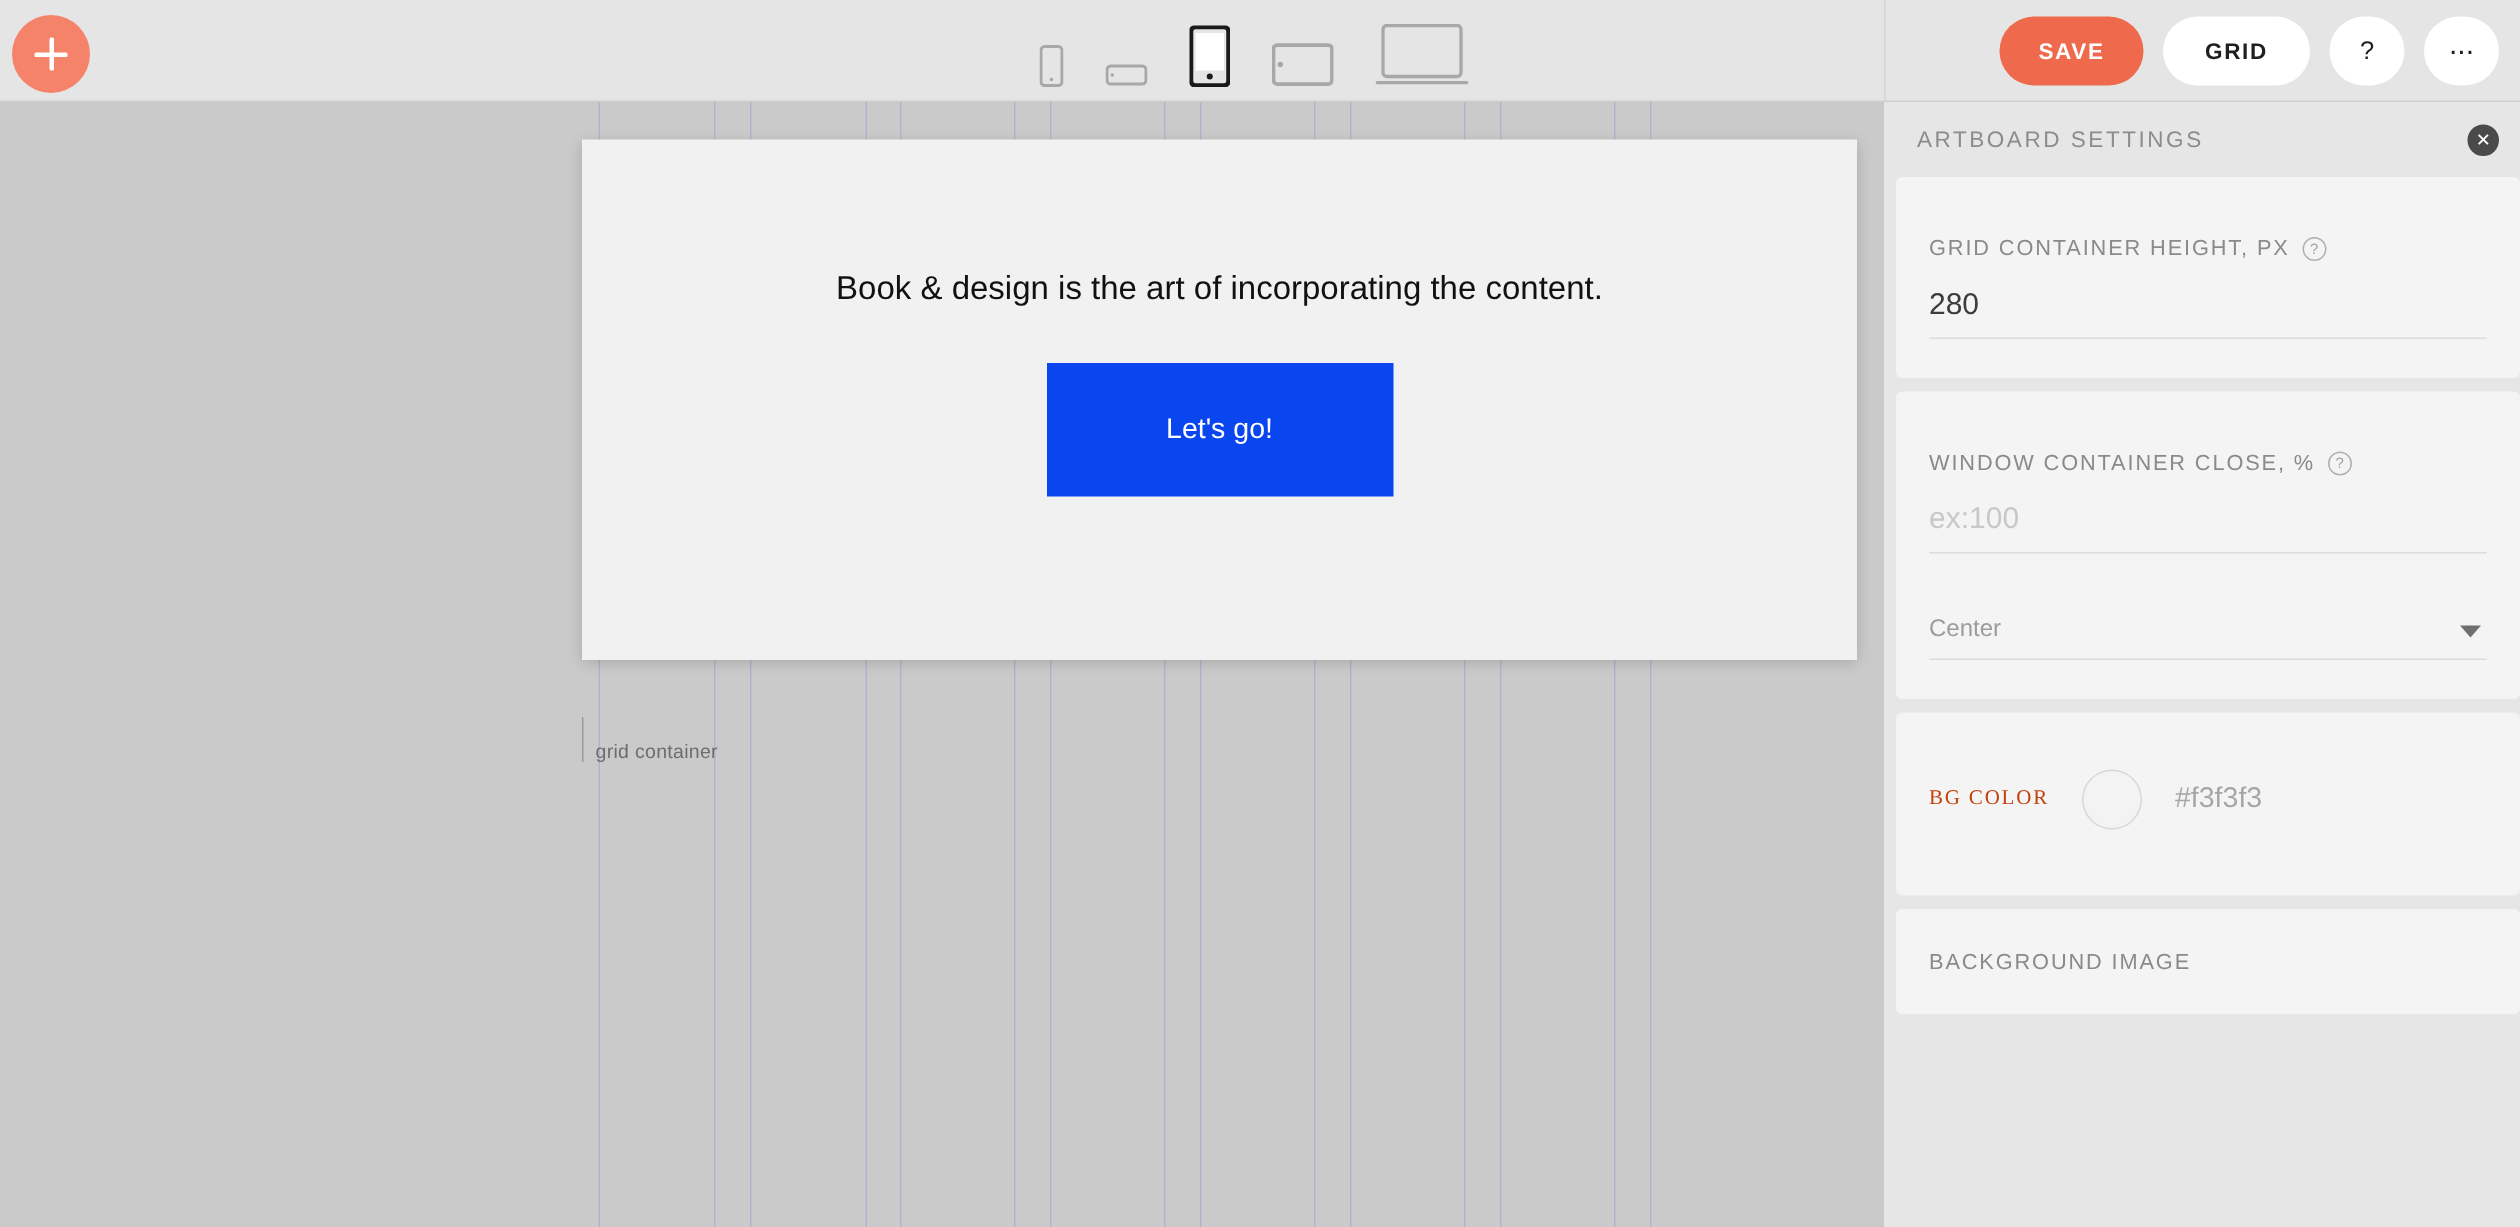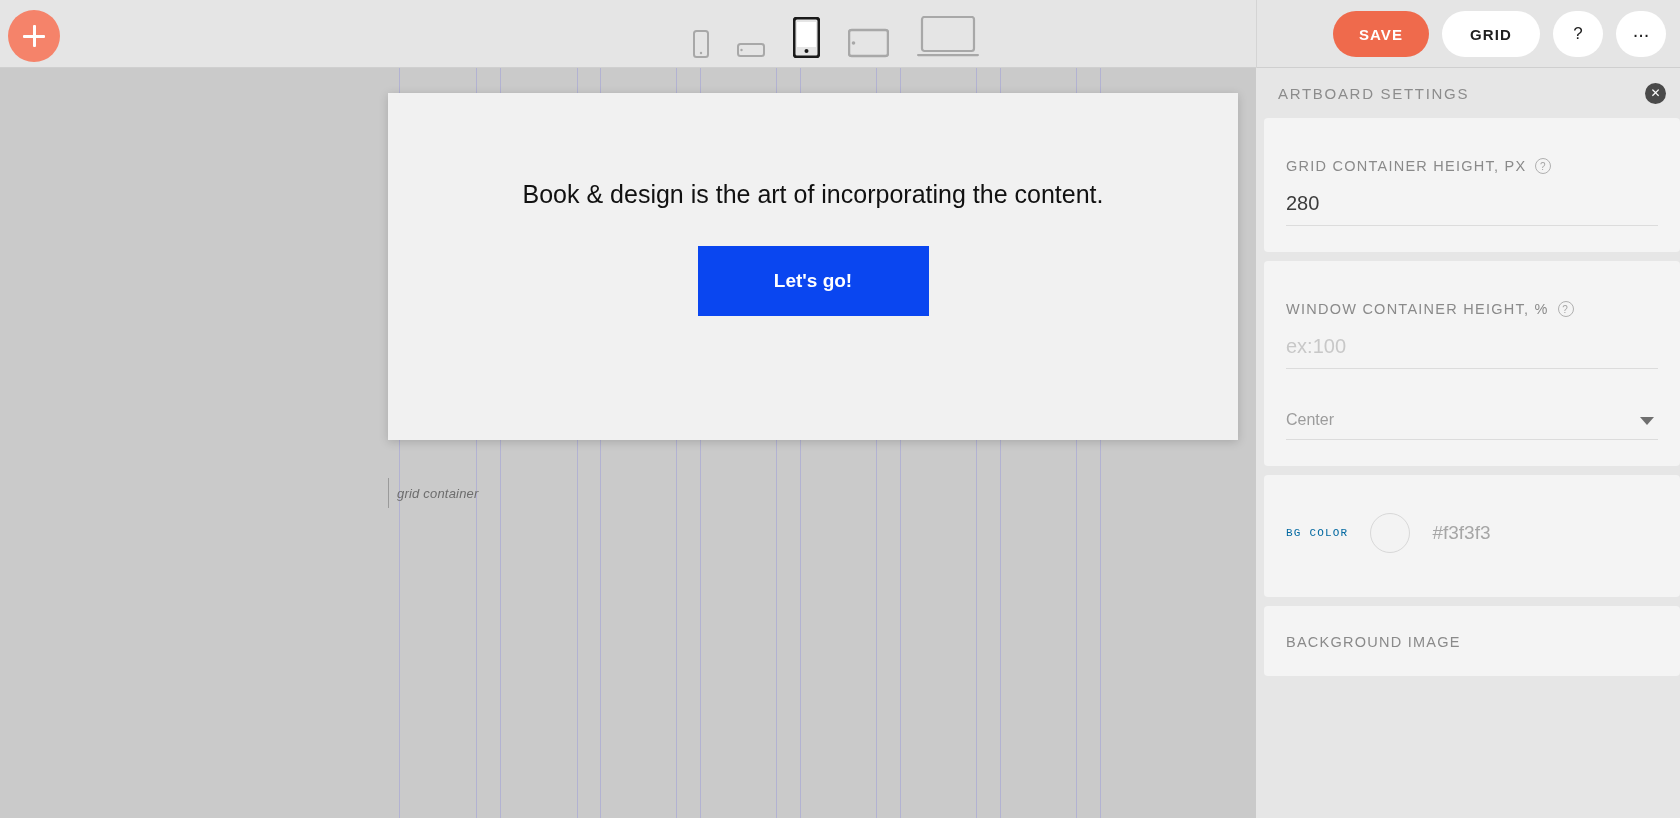--- a/index.html
+++ b/index.html
@@ -168,52 +168,51 @@
     position: absolute;
     inset: 0;
     display: flex;
     flex-direction: column;
     align-items: center;
     padding-top: 86px;
   }
 
   .hero-title {
     font-family: "Liberation Sans", sans-serif;
-    font-size: 25px;
+    font-size: 22px;
     color: #111111;
     font-weight: 400;
     line-height: 1.2;
     text-align: center;
     white-space: nowrap;
   }
 
   .hero-cta {
     margin-top: 37px;
     width: 231px;
-    height: 70px;
+    height: 89px;
     background: #0a46f0;
     color: #ffffff;
     border: none;
     cursor: pointer;
     font-family: "Liberation Sans", sans-serif;
     font-size: 19px;
-    font-weight: 700;
+    font-weight: 400;
     display: flex;
     align-items: center;
     justify-content: center;
   }
 
   .grid-label-wrap {
     position: absolute;
     left: 388px;
     top: 410px;
     display: flex;
-    align-items: center;
+    align-items: flex-end;
     gap: 8px;
-    font-style: italic;
   }
   .grid-label-tick {
     width: 1px;
     height: 30px;
     background: #9a9a9a;
   }
   .grid-label-text {
     font-family: "Liberation Sans", sans-serif;
     font-size: 13px;
     color: #6d6d6d;
@@ -332,24 +331,24 @@
   }
 
   .section-gap { margin-top: 9px; }
 
   .bgcolor-row {
     display: flex;
     align-items: center;
     gap: 22px;
   }
   .bgcolor-label {
-    font-family: Liberation Mono, monospace;
-    font-size: 11px;
+    font-family: Liberation Serif, serif;
+    font-size: 14px;
     letter-spacing: 1.2px;
-    color: #0369a1;
+    color: #c2410c;
   }
   .swatch {
     width: 40px; height: 40px;
     border-radius: 50%;
     background: #f3f3f3;
     border: 1px solid #d8d8d8;
     cursor: pointer;
     flex: none;
   }
   .swatch-hex {
@@ -479,21 +478,21 @@
     <div class="section">
       <div class="field-label">
         <span>GRID CONTAINER HEIGHT, PX</span>
         <span class="help-dot">?</span>
       </div>
       <input class="text-input" type="text" value="280" style="">
     </div>
 
     <div class="section section-gap">
       <div class="field-label">
-        <span>WINDOW CONTAINER HEIGHT, %</span>
+        <span>WINDOW CONTAINER CLOSE, %</span>
         <span class="help-dot">?</span>
       </div>
       <input class="text-input" type="text" placeholder="ex:100" style="">
 
       <div style="height:26px"></div>
 
       <div class="select-wrap">
         <div class="select-value">Center</div>
         <span class="caret"></span>
       </div>

